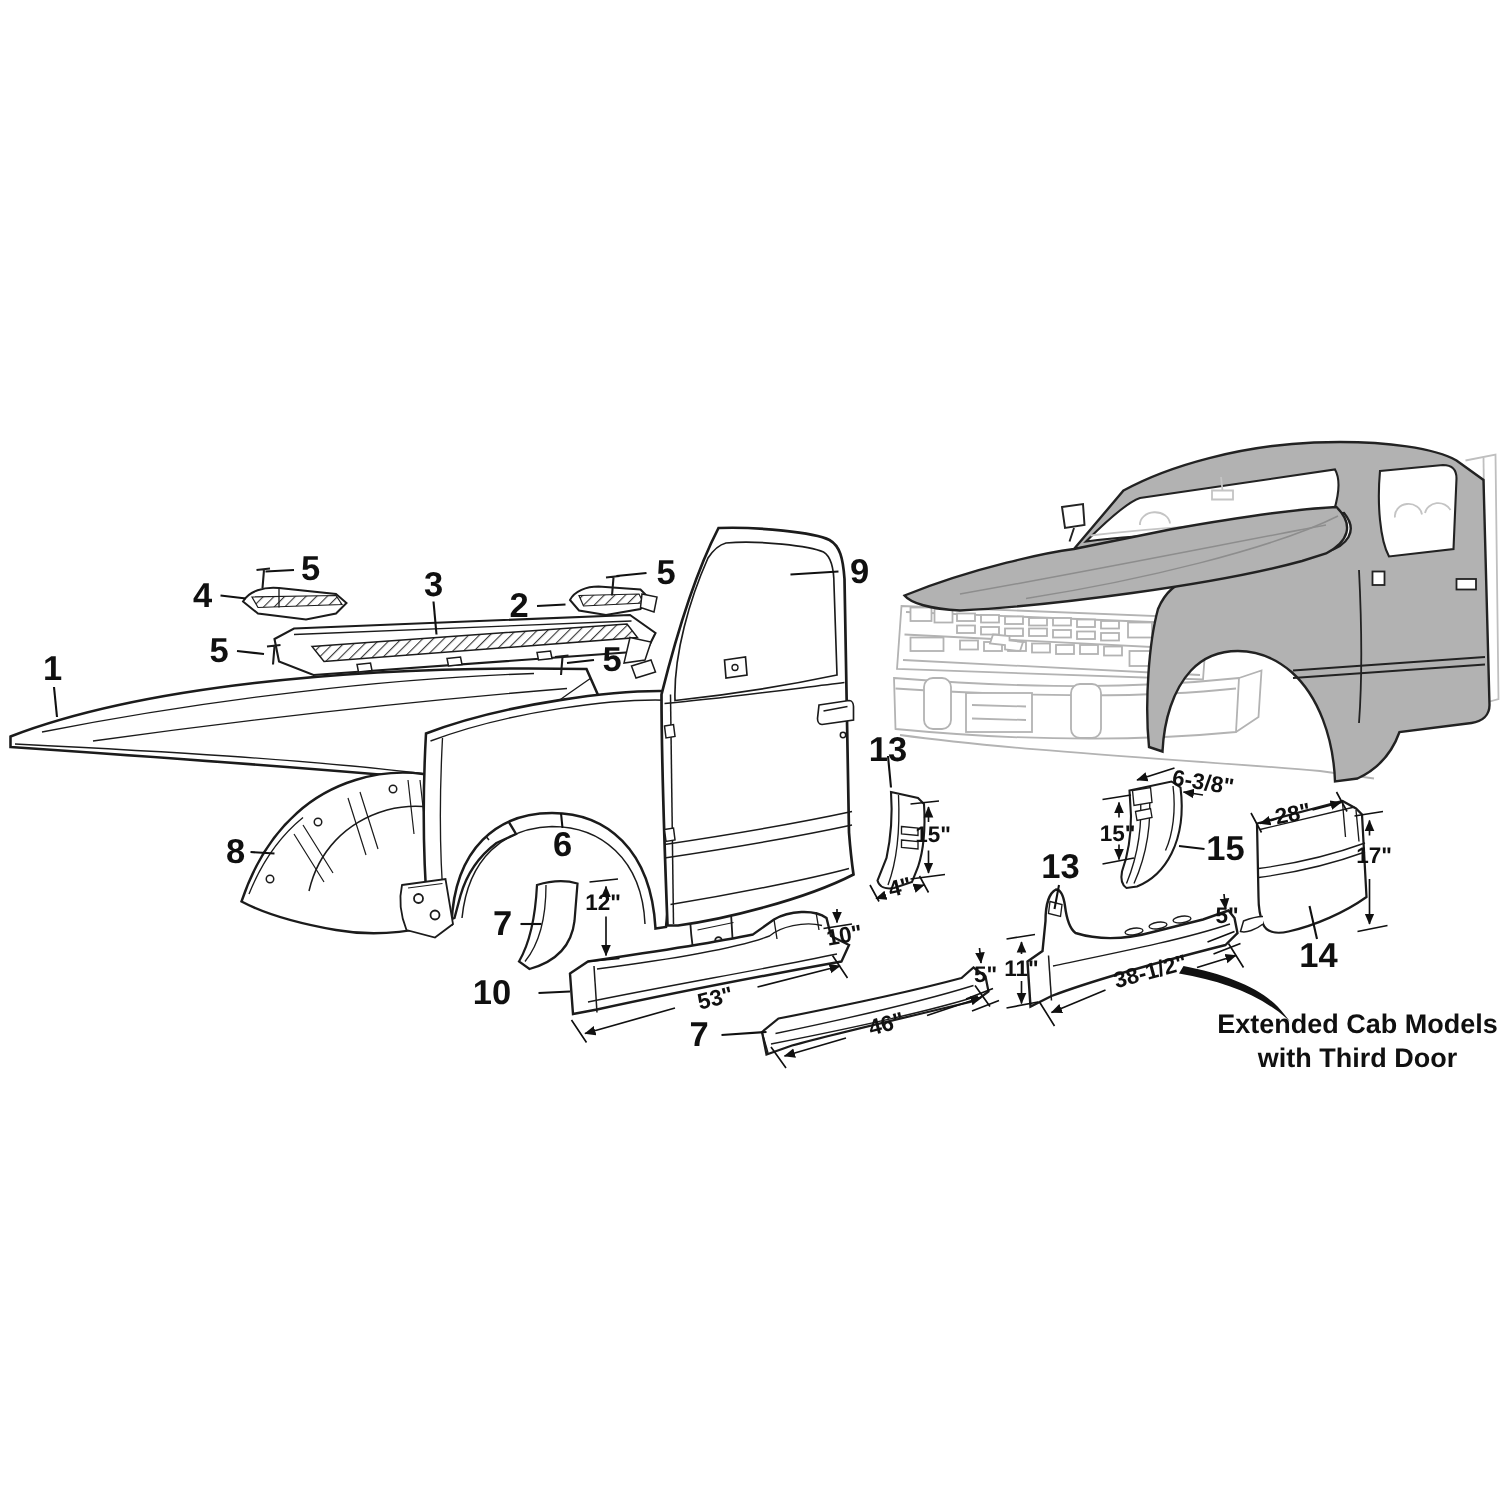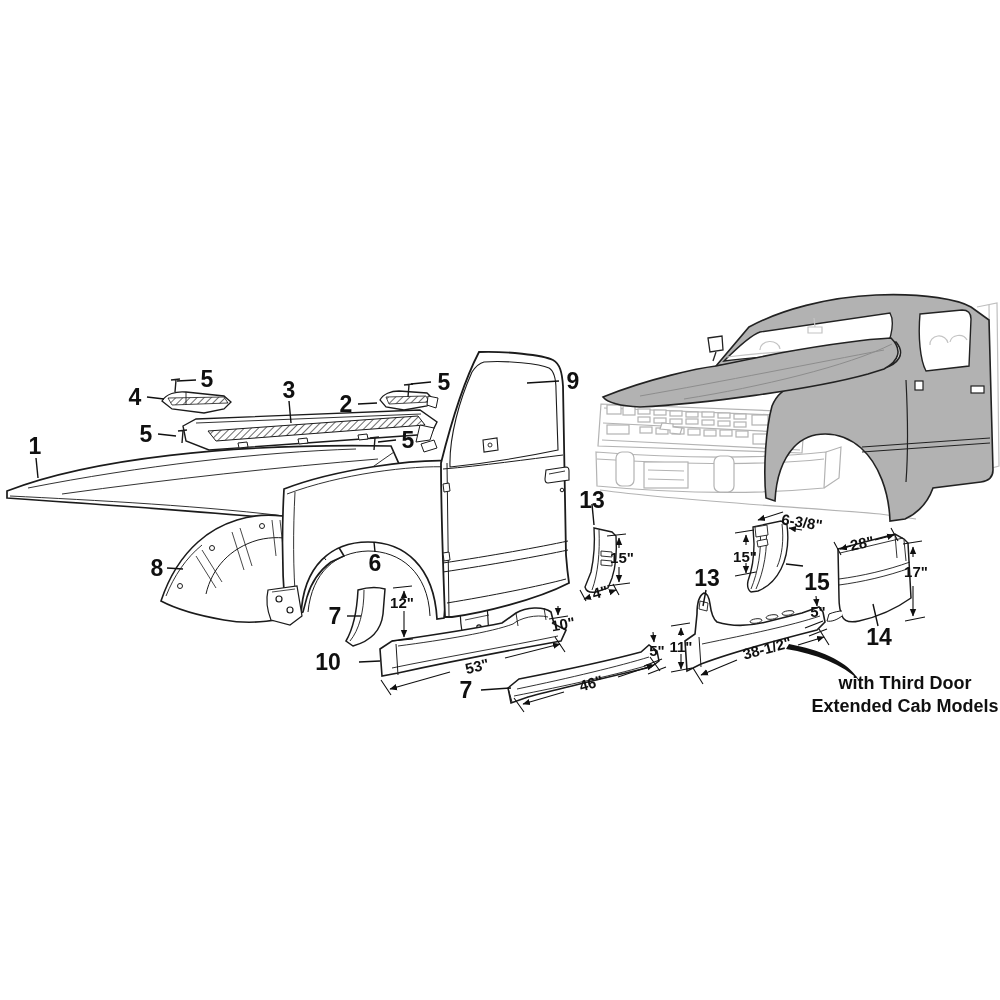--- a/index.html
+++ b/index.html
@@ -358,36 +358,36 @@
 <div class="pl" style="left:408px;top:440px">5</div>
 <div class="pl" style="left:444px;top:382px">5</div>
 <div class="pl" style="left:573px;top:381px">9</div>
 <div class="pl" style="left:592px;top:500px">13</div>
 <div class="pl" style="left:157px;top:568px">8</div>
 <div class="pl" style="left:375px;top:563px">6</div>
 <div class="pl" style="left:335px;top:616px">7</div>
 <div class="pl" style="left:328px;top:662px">10</div>
 <div class="pl" style="left:466px;top:690px">7</div>
 <div class="pl" style="left:707px;top:578px">13</div>
-<div class="pl" style="left:817px;top:582px">15</div>
+<div class="pl" style="left:817px;top:566px">15</div>
 <div class="pl" style="left:879px;top:637px">14</div>
 
 <div class="dl" style="left:402px;top:602px">12"</div>
 <div class="dl" style="left:622px;top:557px">15"</div>
 <div class="dl" style="left:600px;top:592px;transform:translate(-50%,-50%) rotate(-14deg)">4"</div>
 <div class="dl" style="left:563px;top:624px;transform:translate(-50%,-50%) rotate(-10deg)">10"</div>
 <div class="dl" style="left:477px;top:666px;transform:translate(-50%,-50%) rotate(-14deg)">53"</div>
 <div class="dl" style="left:591px;top:683px;transform:translate(-50%,-50%) rotate(-15deg)">46"</div>
 <div class="dl" style="left:657px;top:650px">5"</div>
 <div class="dl" style="left:681px;top:646px">11"</div>
 <div class="dl" style="left:767px;top:648px;transform:translate(-50%,-50%) rotate(-15deg)">38-1/2"</div>
 <div class="dl" style="left:818px;top:611px">5"</div>
 <div class="dl" style="left:745px;top:556px">15"</div>
 <div class="dl" style="left:802px;top:522px;transform:translate(-50%,-50%) rotate(9deg)">6-3/8"</div>
 <div class="dl" style="left:862px;top:543px;transform:translate(-50%,-50%) rotate(-11deg)">28"</div>
 <div class="dl" style="left:916px;top:571px">17"</div>
 
 <div class="note">
+  <div>Extended Cab Models</div>
   <div>with Third Door</div>
-  <div>Extended Cab Models</div>
 </div>
 
 </div>
 
 </body></html>

